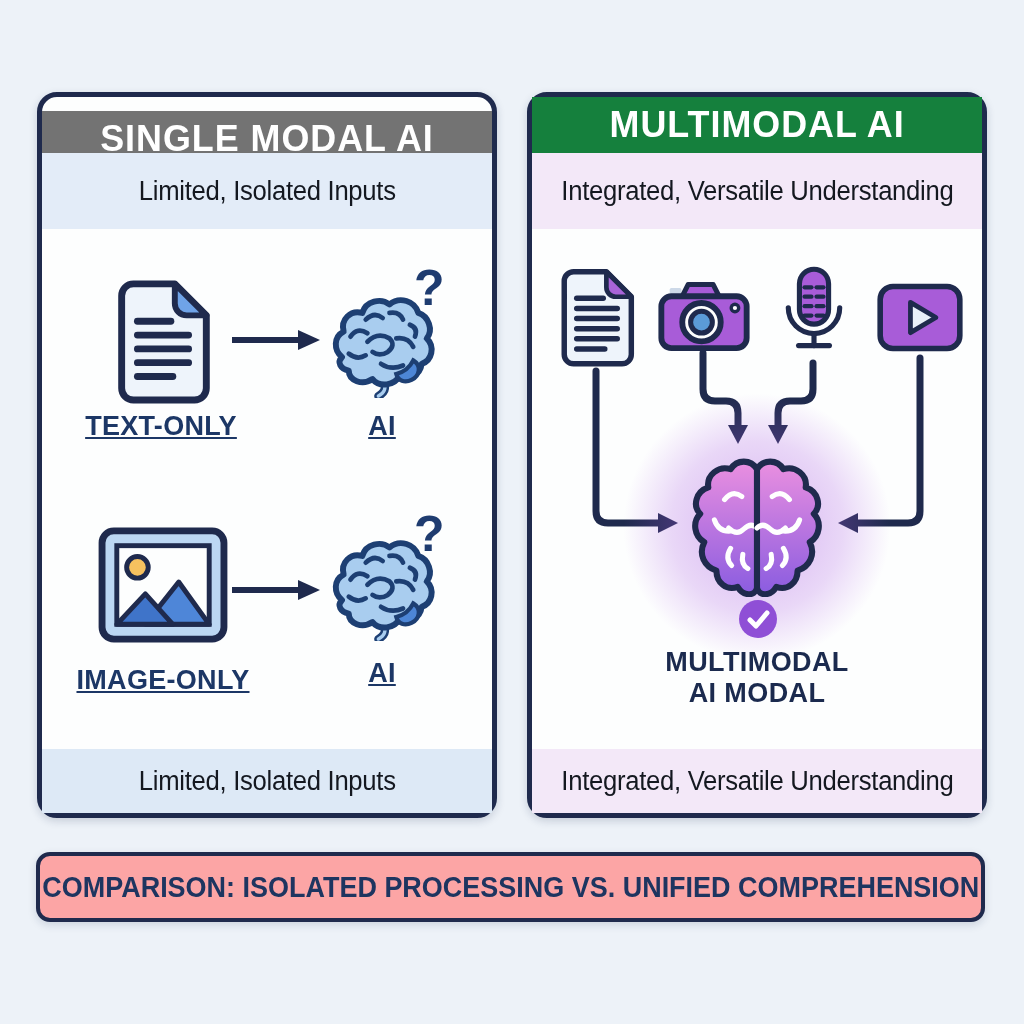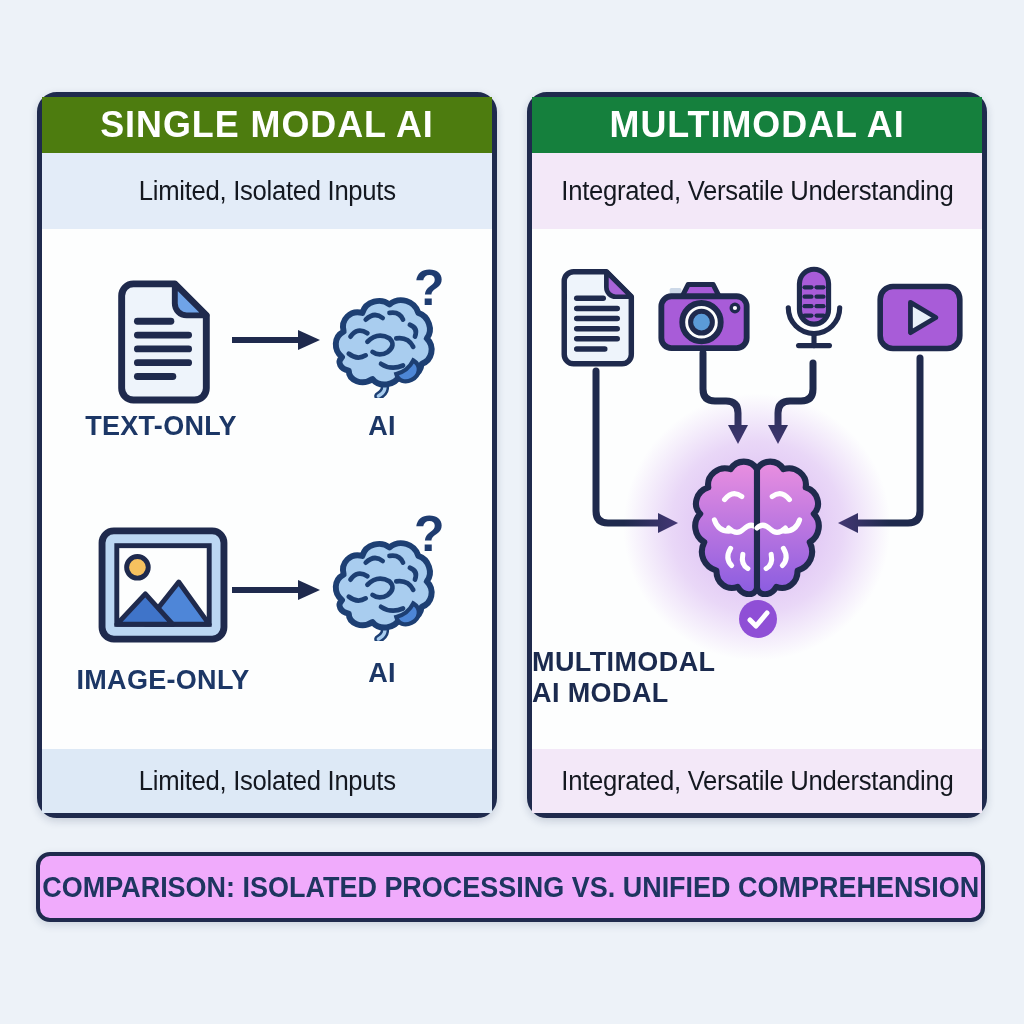--- a/index.html
+++ b/index.html
@@ -17,21 +17,21 @@
   .panel-inner{position:absolute;inset:0;}
   #left-panel{left:37px;}
   #right-panel{left:527px;}
   .panel-header{
     position:absolute;left:0;top:0;width:100%;height:56px;
     display:flex;align-items:center;justify-content:center;
     color:#ffffff;font-size:37px;font-weight:800;letter-spacing:1px;
     white-space:nowrap;
   }
   .panel-header .stretch{display:inline-block;transform:scaleX(.97);}
-  #left-panel .panel-header{background:#4d7c0f;}
+  #left-panel .panel-header{background:#737373;margin-top:14px;}
   #right-panel .panel-header{background:#15803d;}
   .panel-sub{
     position:absolute;left:0;top:56px;width:100%;height:76px;
     display:flex;align-items:center;justify-content:center;
     color:#141820;font-size:27px;font-weight:500;white-space:nowrap;
   }
   .panel-sub .stretch{display:inline-block;transform:scaleX(.95);letter-spacing:-.3px;}
   #left-panel .panel-sub{background:#e3ecf8;}
   #right-panel .panel-sub{background:#f3e8f8;}
   .panel-footer{
@@ -40,35 +40,36 @@
     color:#141820;font-size:27px;font-weight:500;white-space:nowrap;
   }
   .panel-footer .stretch{display:inline-block;transform:scaleX(.95);letter-spacing:-.3px;}
   #left-panel .panel-footer{background:#dde9f6;}
   #right-panel .panel-footer{background:#f3e8f8;}
   .abs{position:absolute;}
   .row-label{
     position:absolute;text-align:center;
     font-size:27px;font-weight:800;color:#1c3766;letter-spacing:.3px;
     white-space:nowrap;
+    text-decoration:underline;
   }
   .qmark{
     position:absolute;font-size:50px;font-weight:800;color:#1f3c70;line-height:1;
   }
   .core-label{
-    position:absolute;left:0;top:550px;width:100%;text-align:left;
+    position:absolute;left:0;top:550px;width:100%;text-align:center;
     font-size:27px;font-weight:800;color:#1b2a4e;line-height:1.15;letter-spacing:.4px;
   }
   .glow{
     position:absolute;left:90px;top:295px;width:270px;height:270px;border-radius:50%;
     background:radial-gradient(circle, rgba(170,92,226,.48) 0%, rgba(170,92,226,.24) 45%, rgba(170,92,226,0) 70%);
   }
   #banner{
     position:absolute;left:36px;top:852px;width:949px;height:70px;
-    background:#f0abfc;border:4px solid #1f2a4d;border-radius:14px;
+    background:#fca5a5;border:4px solid #1f2a4d;border-radius:14px;
     box-sizing:border-box;display:flex;align-items:center;justify-content:center;
     box-shadow:0 3px 8px rgba(20,40,80,.15);
   }
   #banner .txt{
     font-size:29px;font-weight:800;color:#1e3560;white-space:nowrap;
     display:inline-block;transform:scaleX(.93);letter-spacing:0;
   }
 </style>
 </head>
 <body>

